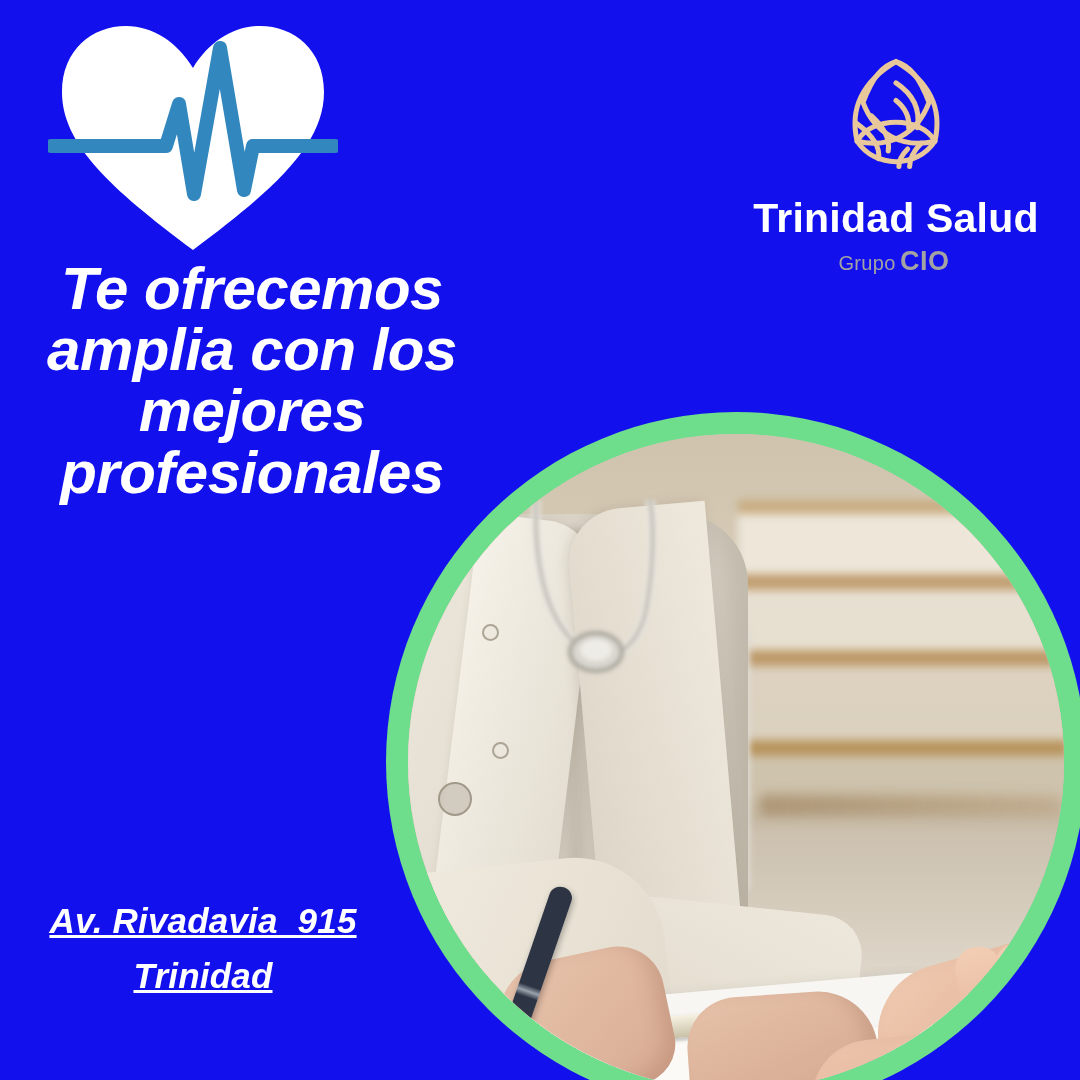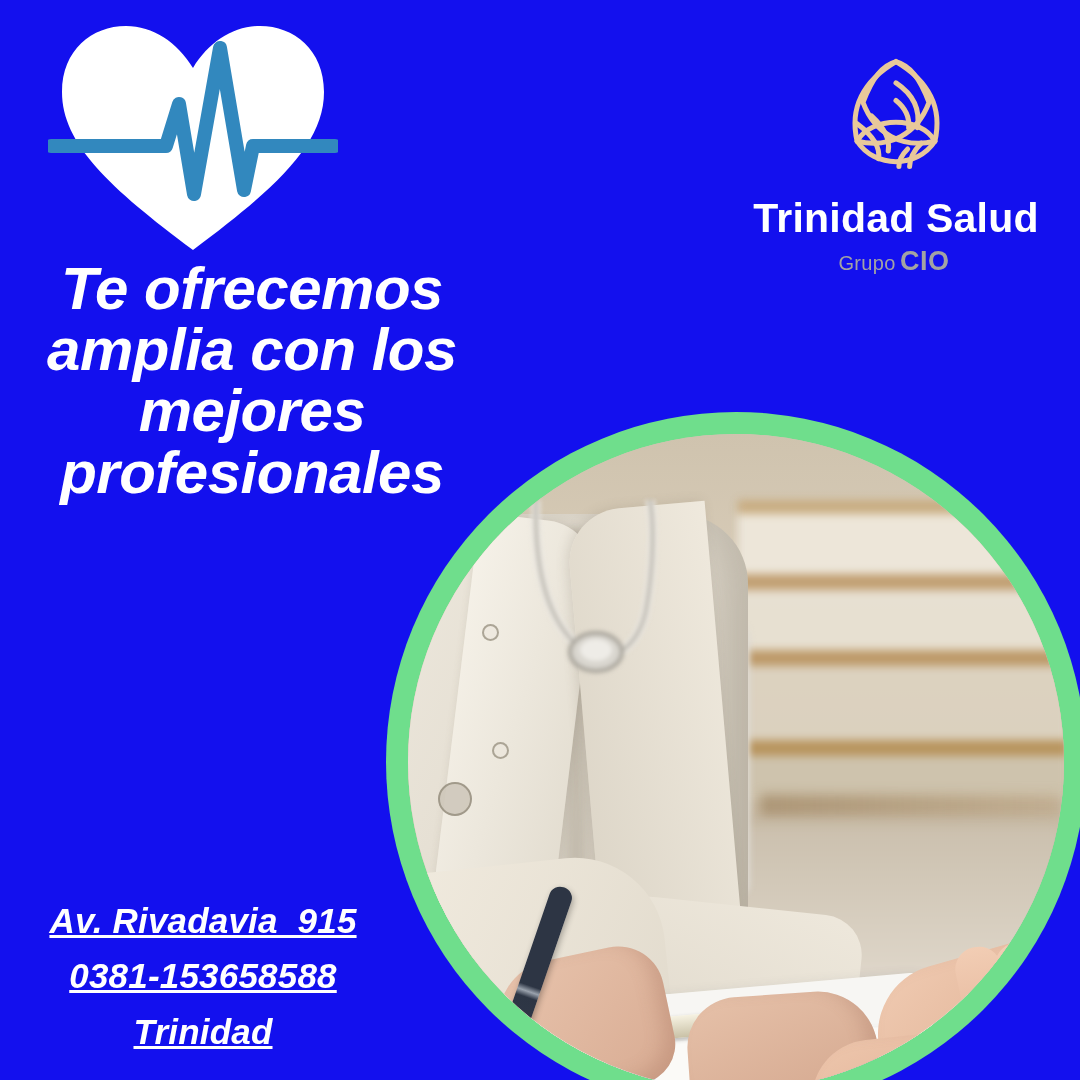--- a/index.html
+++ b/index.html
@@ -413,17 +413,16 @@
         <div class="finger" style="left:556px; top:512px; width:46px; height:128px; transform:rotate(-12deg);"></div>
         <div class="p-hand-b"></div>
         <div class="finger" style="left:560px; top:596px; width:52px; height:130px; transform:rotate(-4deg);"></div>
         <div class="finger" style="left:500px; top:612px; width:52px; height:122px; transform:rotate(4deg);"></div>
       </div>
     </div>
   </div>
 
   <div class="contact">
     <span class="ct-line">Av. Rivadavia  915</span>
-    <span class="ct-line">0381-153658588</span>
     <span class="ct-line">Trinidad</span>
   </div>
 
 </div>
 
 </body></html>

